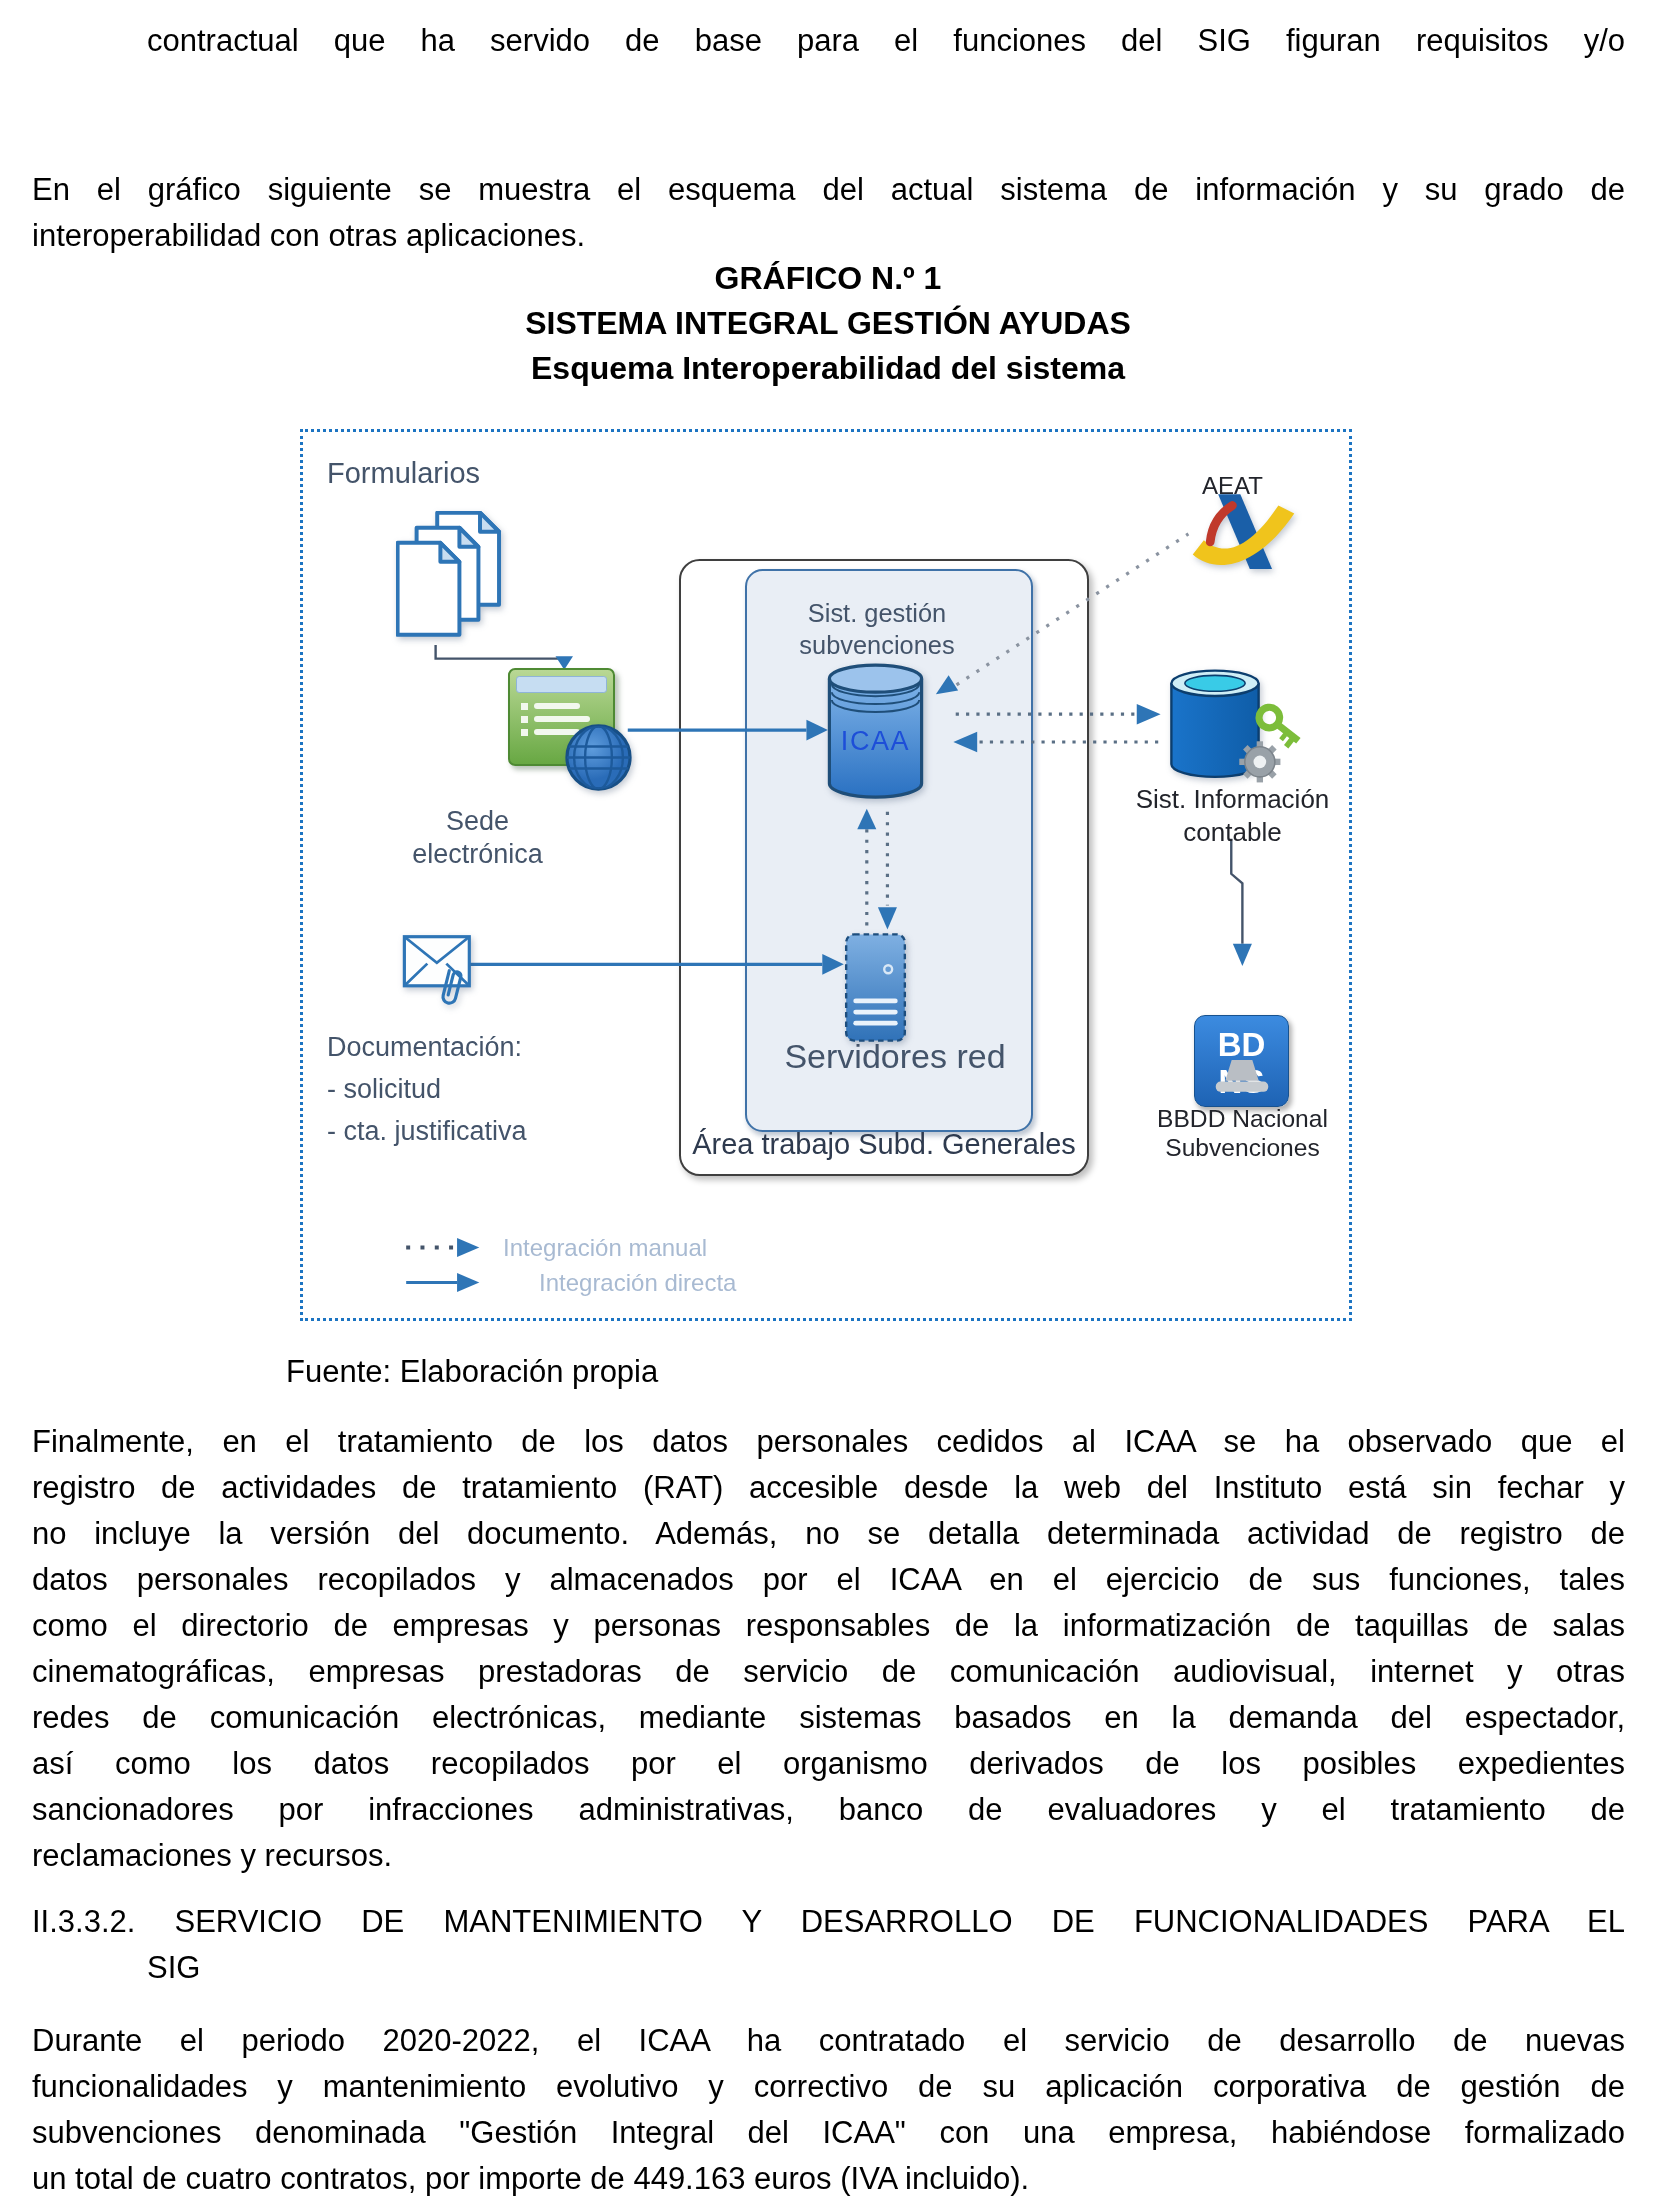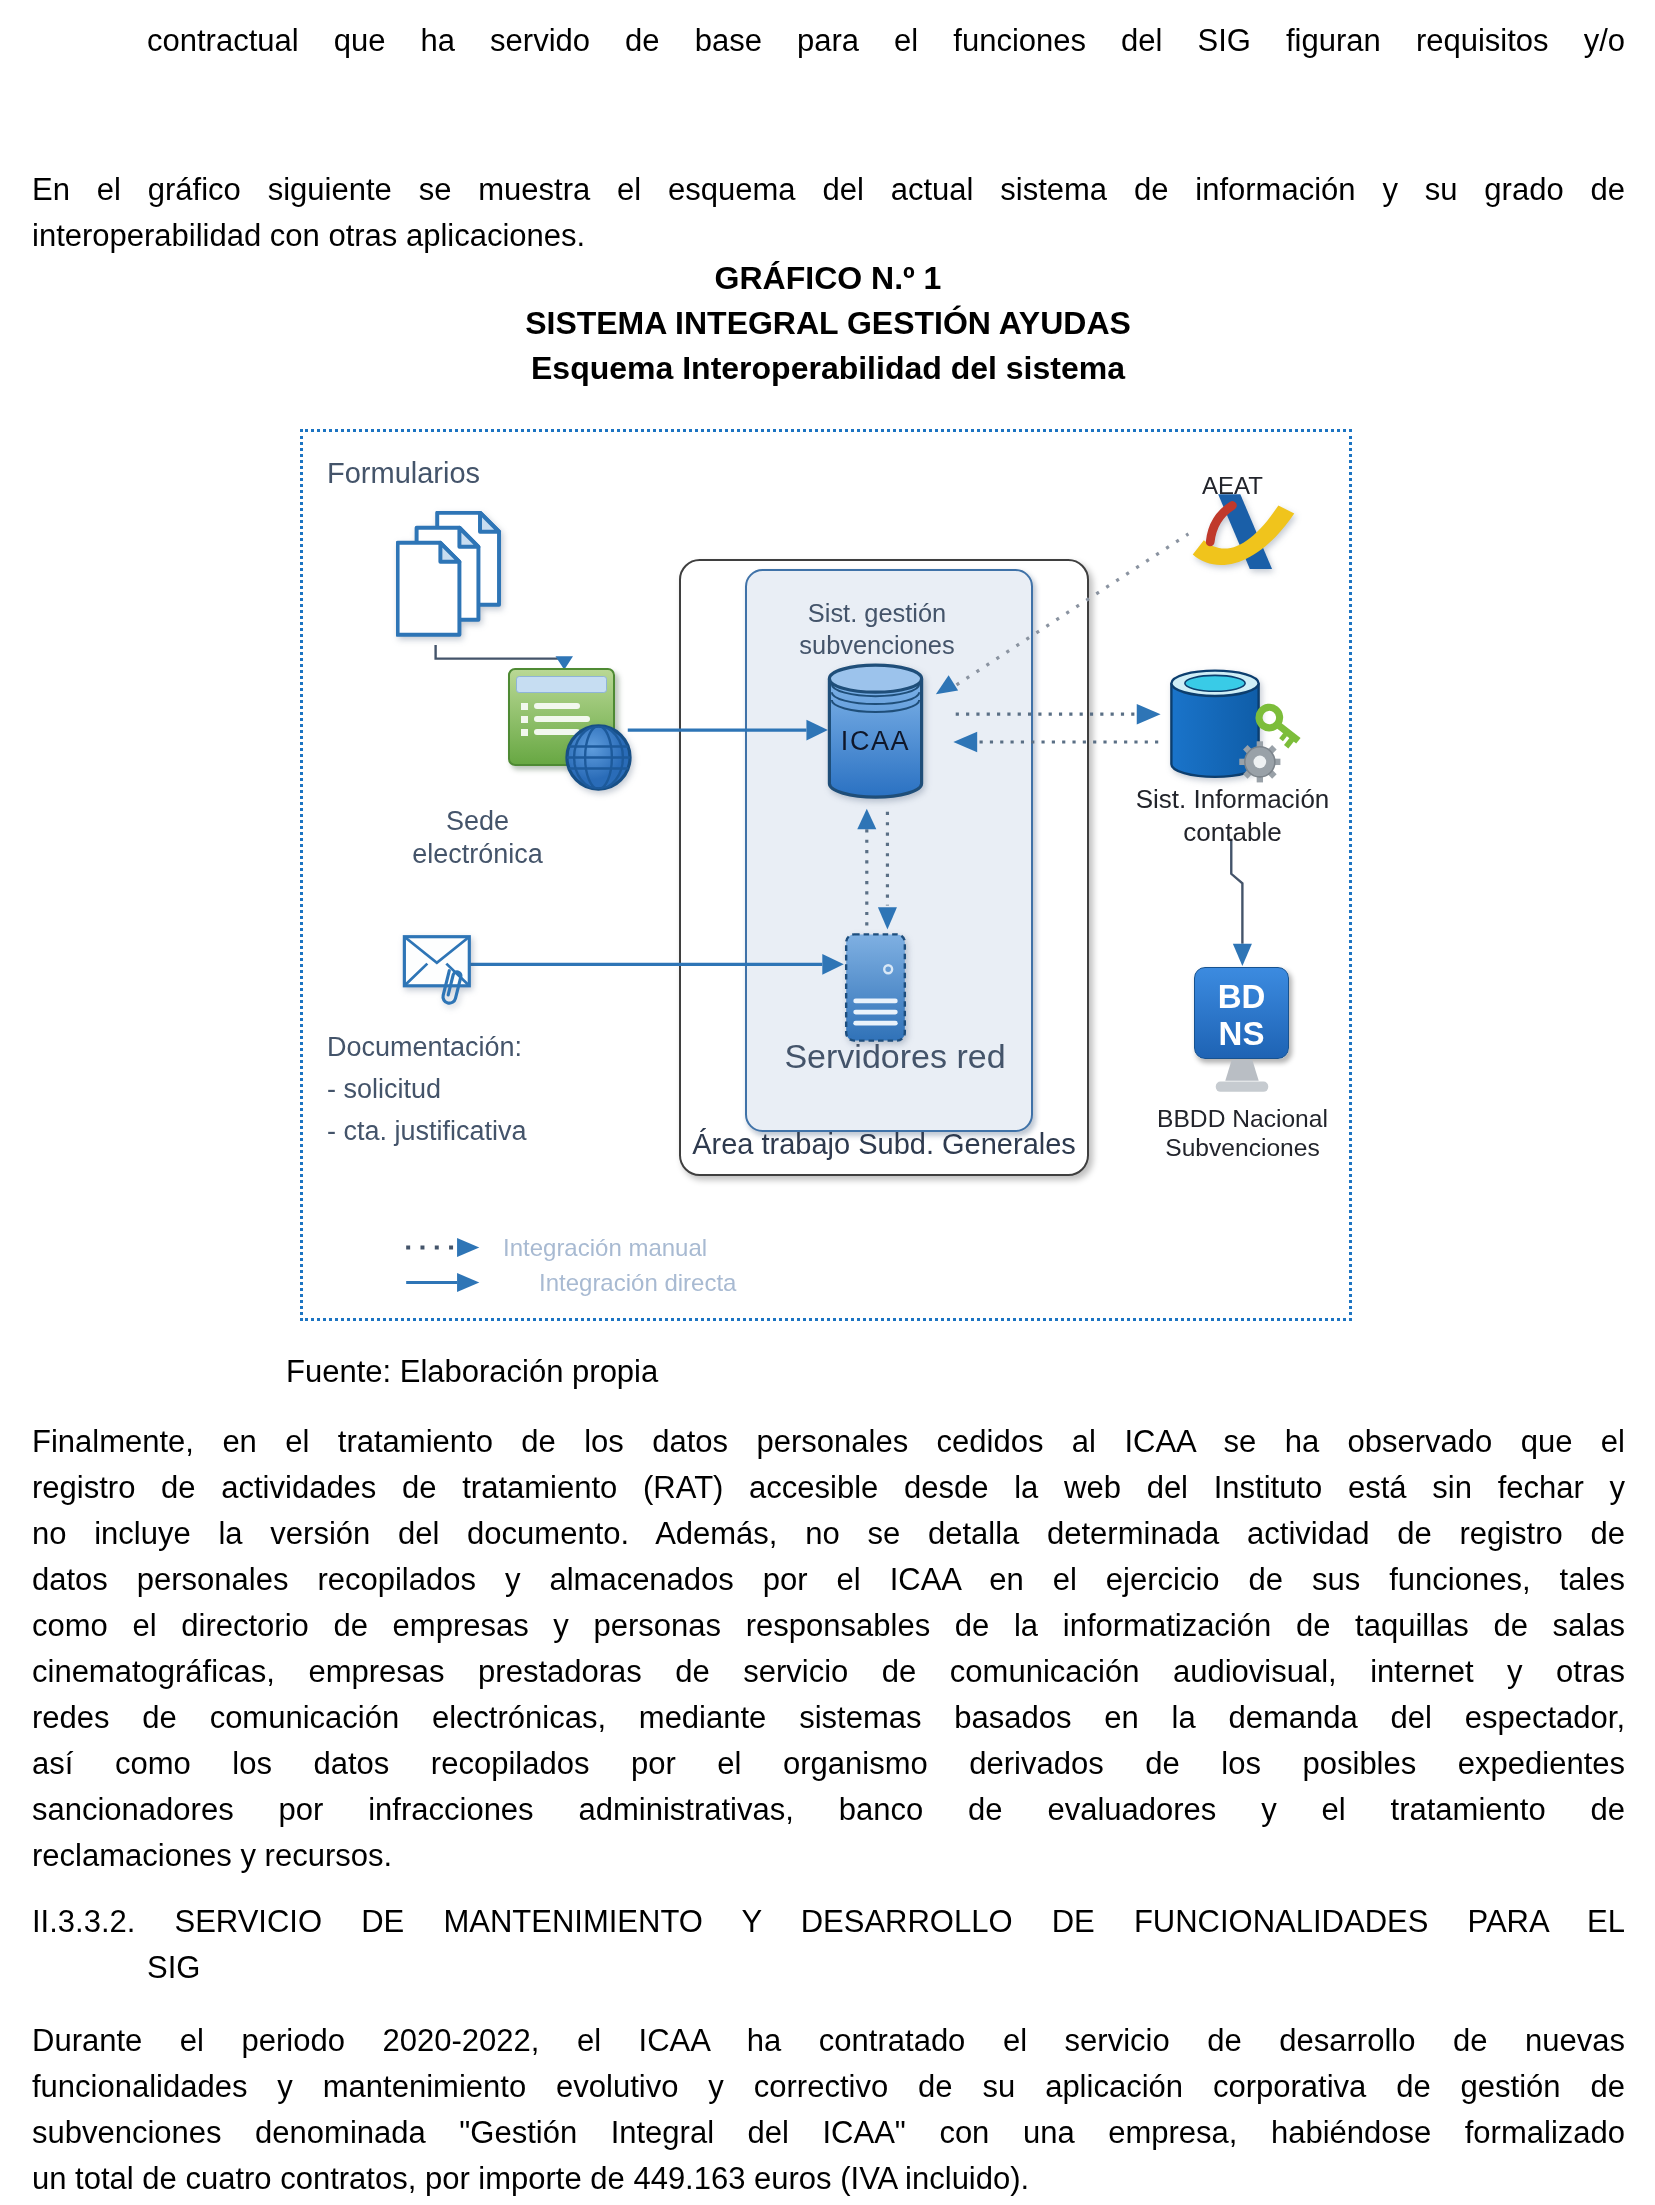--- a/index.html
+++ b/index.html
@@ -23,25 +23,25 @@
   .inner-box{border:2.4px solid #3f72a8;border-radius:17.5px;background:#e9eef5;box-sizing:border-box;
              box-shadow:2.4px 3.2px 5.6px rgba(40,70,110,.30);}
   
   .sede-win{border:2.4px solid #4e8a33;border-radius:7.1px;background:linear-gradient(#b9d895,#68a843);
             box-sizing:border-box;box-shadow:3.2px 4px 5.6px rgba(60,90,60,.35);}
   .sede-bar{position:absolute;left:6.4px;right:6.4px;top:5.6px;height:17.5px;background:#c6ddf2;
             border:1.6px solid #8fb4d8;border-radius:3.2px;box-sizing:border-box;}
   .sede-row{position:absolute;height:6.4px;background:#f2f8ee;border-radius:3.2px;}
   .sede-dot{position:absolute;width:7.1px;height:7.1px;background:#f2f8ee;}
   .bdns-box{border:1.6px solid #17528f;border-radius:11px;background:linear-gradient(#3c8be0,#1e63b4);
-            box-sizing:border-box;box-shadow:2.4px 3.2px 4.8px rgba(0,0,0,.3);}
+            box-sizing:border-box;box-shadow:2.4px 3.2px 4.8px rgba(0,0,0,.3);margin-top:48px;}
   .bdns-box div{color:#fff;font-weight:bold;font-size:33px;line-height:37px;text-align:center;}
   .legend-row{display:flex;align-items:center;gap:11px;}
   .legend-txt{font-size:24px;color:#a8bad2;}
-  .icaa-txt{color:#0f172a;font-size:27px;letter-spacing:1.6px;text-align:center;}
+  .icaa-txt{color:#1d4ed8;font-size:27px;letter-spacing:1.6px;text-align:center;}
 </style>
 </head>
 <body>
 
 <div class="page">
 
   <div class="abs body-text" style="left:147px;top:17.5px;width:1478px;">
     <div class="line">contractual que ha servido de base para el funciones del SIG figuran requisitos y/o</div>
   </div>
 

